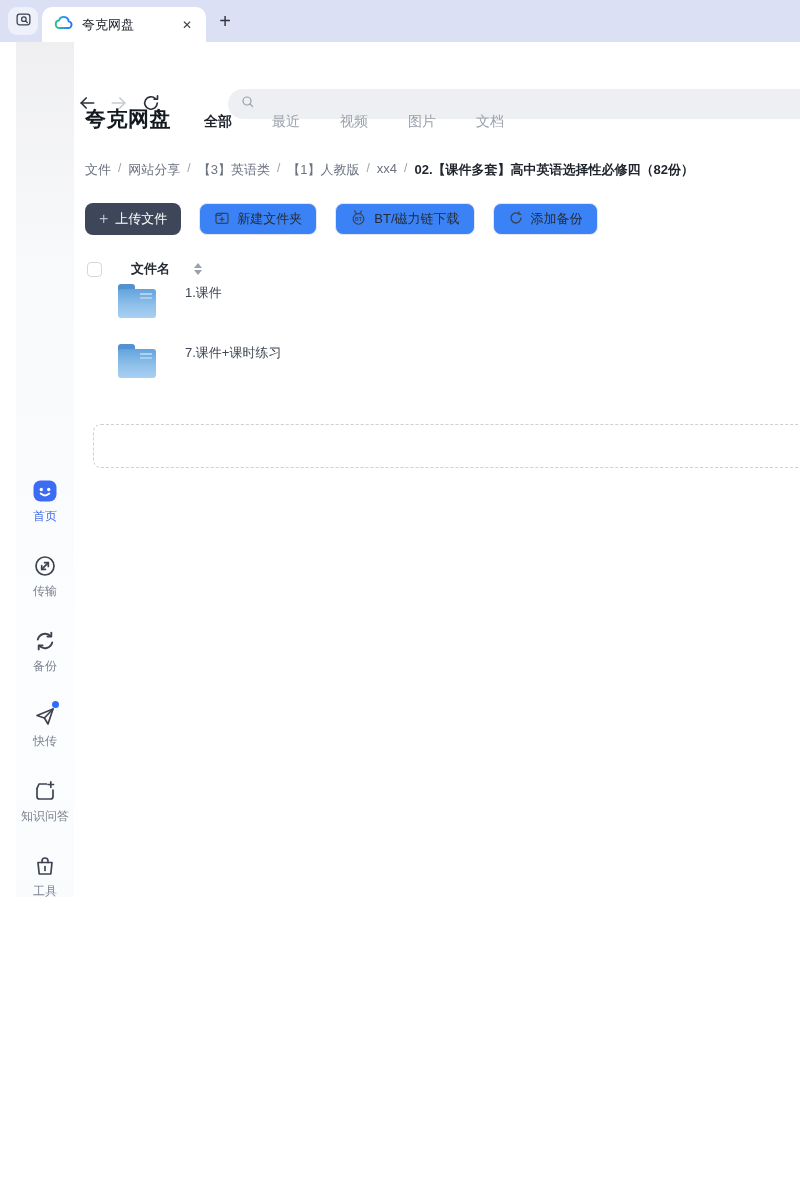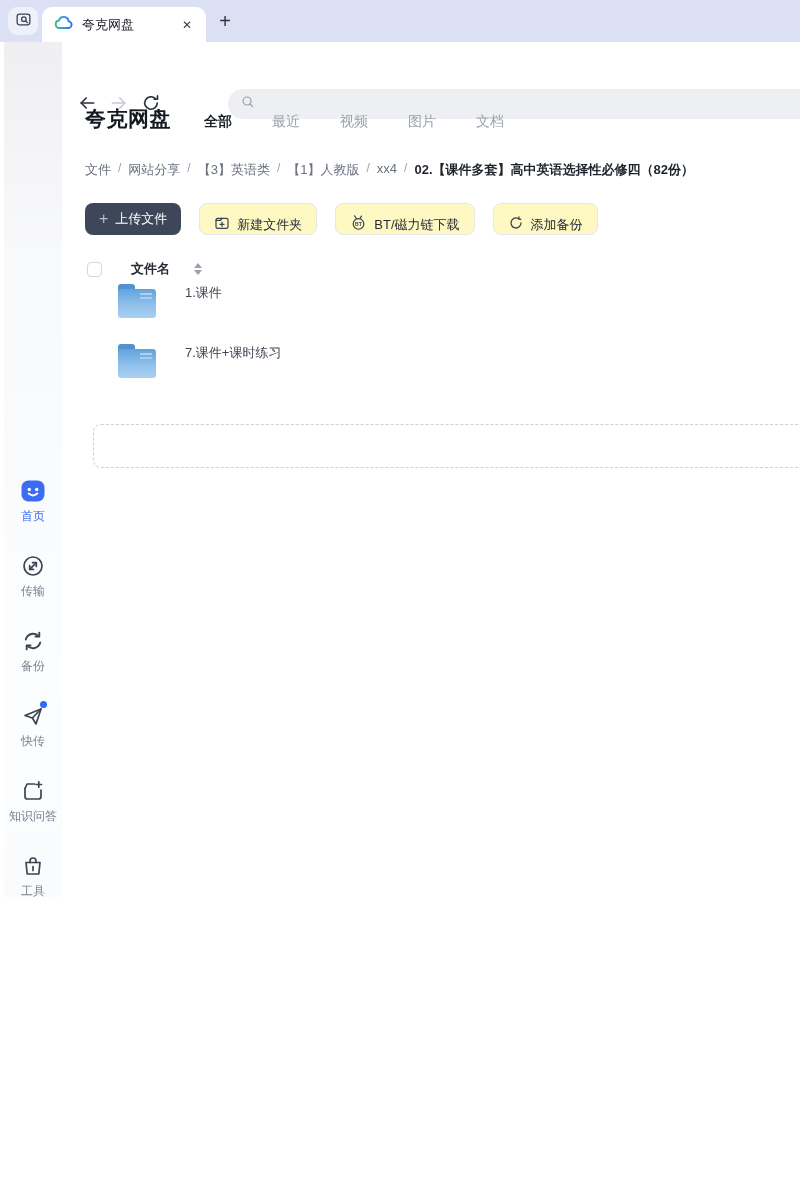--- a/index.html
+++ b/index.html
@@ -15,21 +15,21 @@
   .tab-close { font-size:12px; color:#3a3f49; cursor:pointer; padding:2px; }
   .newtab-btn { position:absolute; left:212px; top:8px; width:26px; height:26px; font-size:20px; font-weight:300; color:#2e333c; display:flex; align-items:center; justify-content:center; }
 
   
   .toolbar { position:absolute; left:0; top:42px; width:800px; height:42px; background:#fff; }
   .nav-ic { position:absolute; top:51px; width:20px; height:20px; }
   .searchbox { position:absolute; left:228px; right:-16px; top:47px; height:30px; background:#edeff2; border-radius:16px; display:flex; align-items:center; padding-left:12px; }
   .searchbox input { border:none; outline:none; background:transparent; font-size:13px; margin-left:8px; width:400px; color:#333; }
 
   
-  .sidebar { position:absolute; left:4px; top:42px; width:58px; height:1158px;
+  .sidebar { position:absolute; left:16px; top:42px; width:58px; height:1158px;
     background:linear-gradient(180deg,#efeff2 0%,#f8f9fb 18%,#fcfdfe 55%,#f5f9fd 100%); }
   .side-list { position:absolute; left:0; top:436px; width:58px; display:flex; flex-direction:column; }
   .side-item { height:75px; display:flex; flex-direction:column; align-items:center; cursor:pointer; }
   .side-ic { width:26px; height:26px; position:relative; display:flex; align-items:center; justify-content:center; }
   .side-label { margin-top:4px; font-size:12px; color:#7b8290; letter-spacing:0; white-space:nowrap; }
   .side-item.active .side-label { color:#3e6cf0; }
   .badge-dot { position:absolute; right:-1px; top:-2px; width:7px; height:7px; border-radius:50%; background:#2e6bff; }
 
   
   .main { position:absolute; left:58px; top:84px; right:0; padding:21px 0 0 27px; }
@@ -41,21 +41,21 @@
 
   .breadcrumb { margin-top:28px; font-size:13px; color:#6b7280; display:flex; flex-wrap:wrap; }
   .bc-item { cursor:pointer; }
   .bc-sep { margin:0 7px; color:#9aa0aa; font-size:12px; }
   .bc-current { color:#1f242c; font-weight:700; cursor:default; }
 
   .actions { margin-top:24px; display:flex; gap:18px; }
   .btn { height:32px; border-radius:8px; display:flex; align-items:center; padding:0 14px; font-size:13px; cursor:pointer; white-space:nowrap; }
   .btn-primary { background:#3e4759; color:#fff; border:none; }
   .btn-primary .plus { color:#b9bec9; font-size:16px; font-weight:400; margin-right:7px; }
-  .btn-ghost { background:#fef9c3; border:1px solid #e4e6ea; color:#262c36;align-items:flex-end; }
+  .btn-ghost { background:#3b82f6; border:1px solid #e4e6ea; color:#262c36; }
   .btn-ghost svg { margin-right:7px; }
 
   .list-header { margin-top:25px; display:flex; align-items:center;gap:18px; }
   .checkbox { width:15px; height:15px; border:1.5px solid #d4d7dd; border-radius:4px; margin-left:2px; cursor:pointer; background:#fff; }
   .name-header { margin-left:11px; font-size:13px; font-weight:700; color:#262b34; }
   .sort-icon { margin-left:6px; display:inline-flex; flex-direction:column; gap:2px; cursor:pointer; }
   .sort-icon i { width:0; height:0; border-left:4px solid transparent; border-right:4px solid transparent; display:block; }
   .sort-up { border-bottom:5px solid #9aa1ac; }
   .sort-down { border-top:5px solid #9aa1ac; }
 

